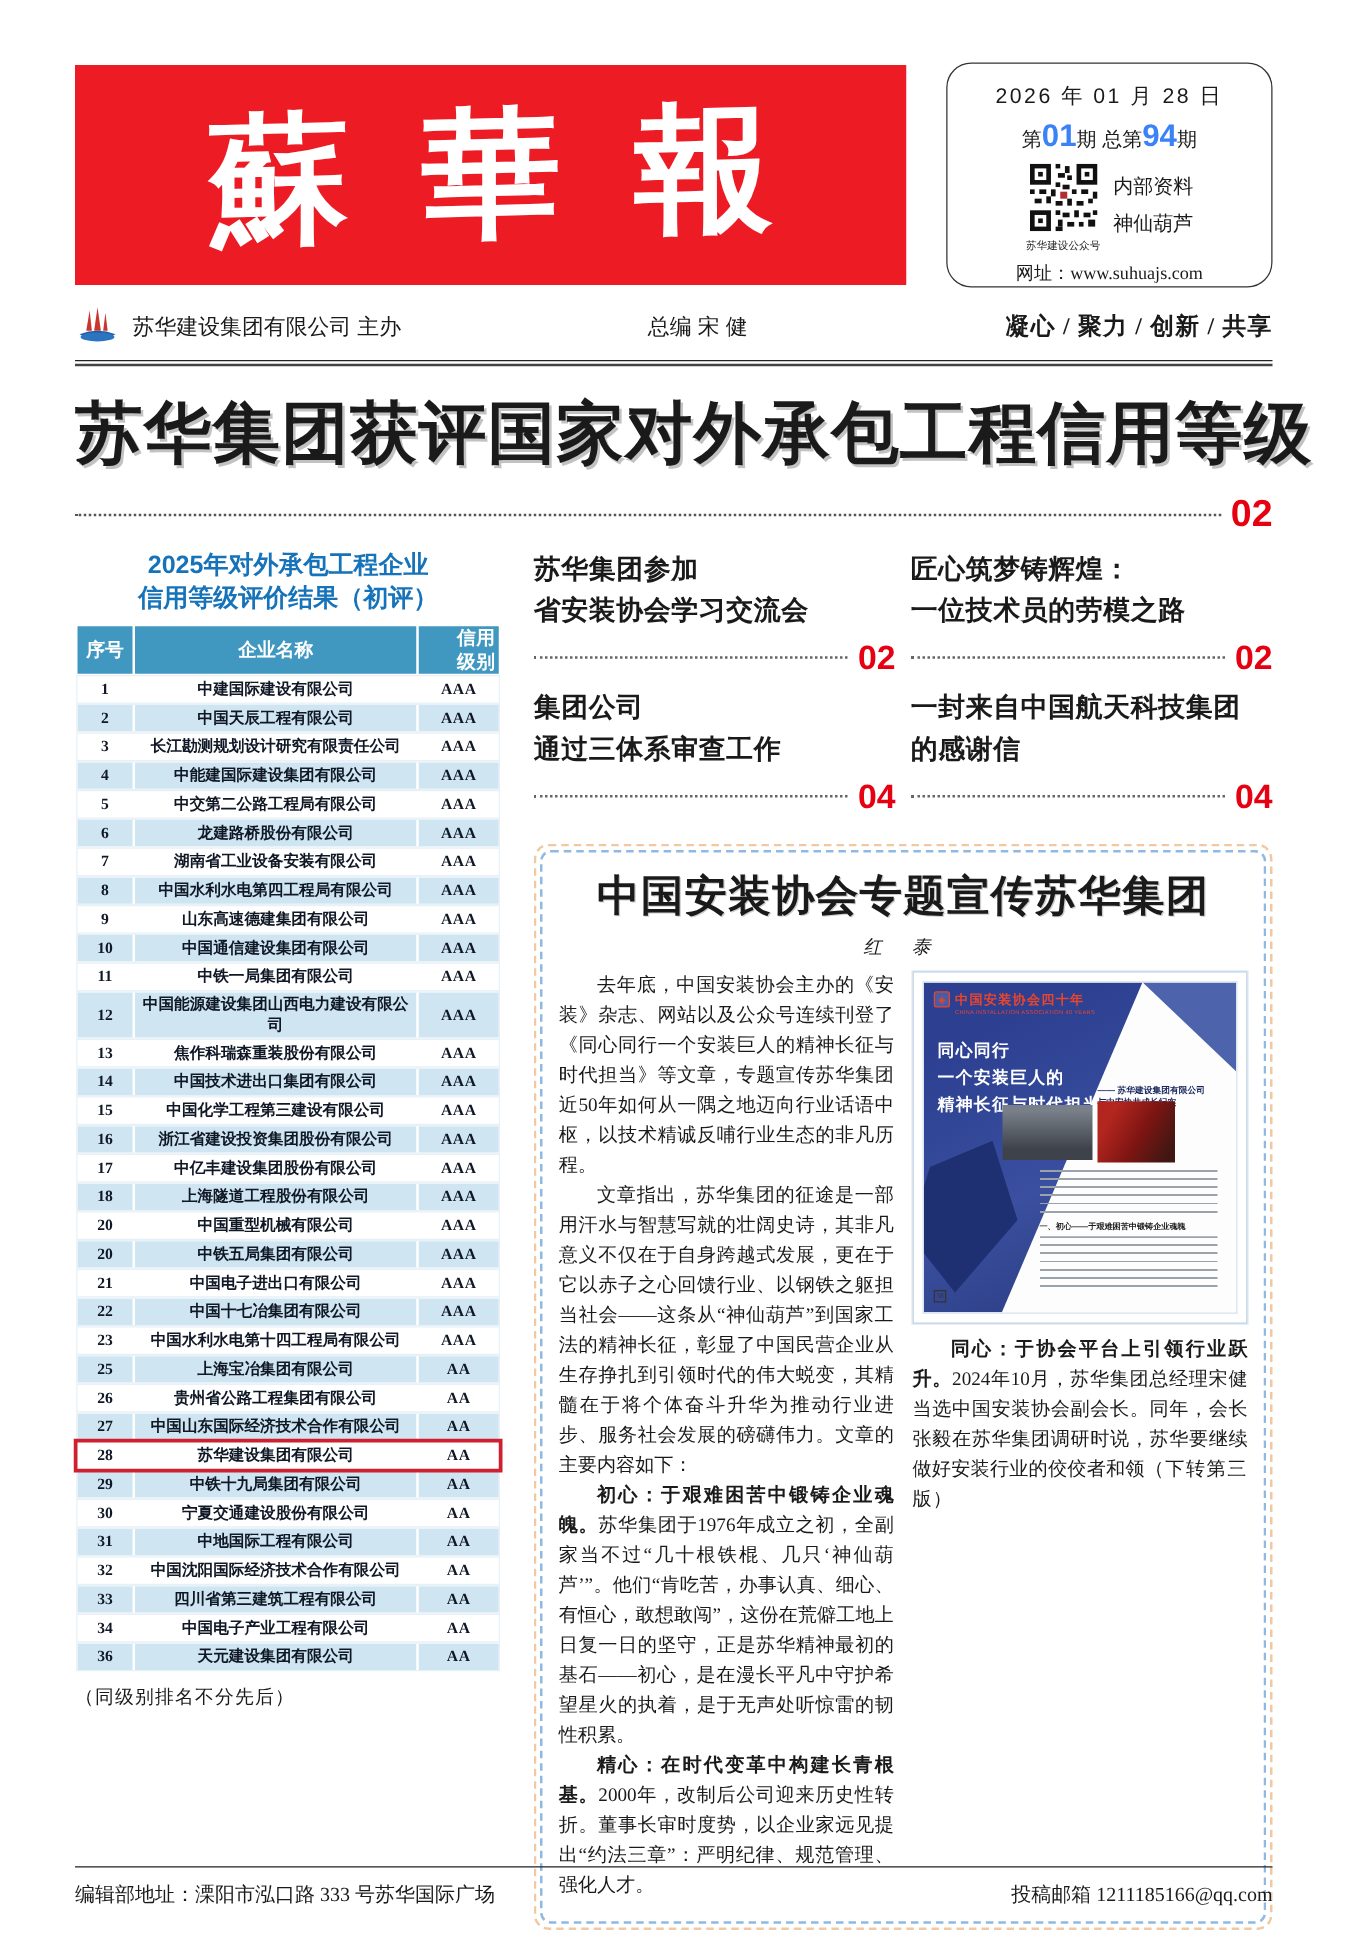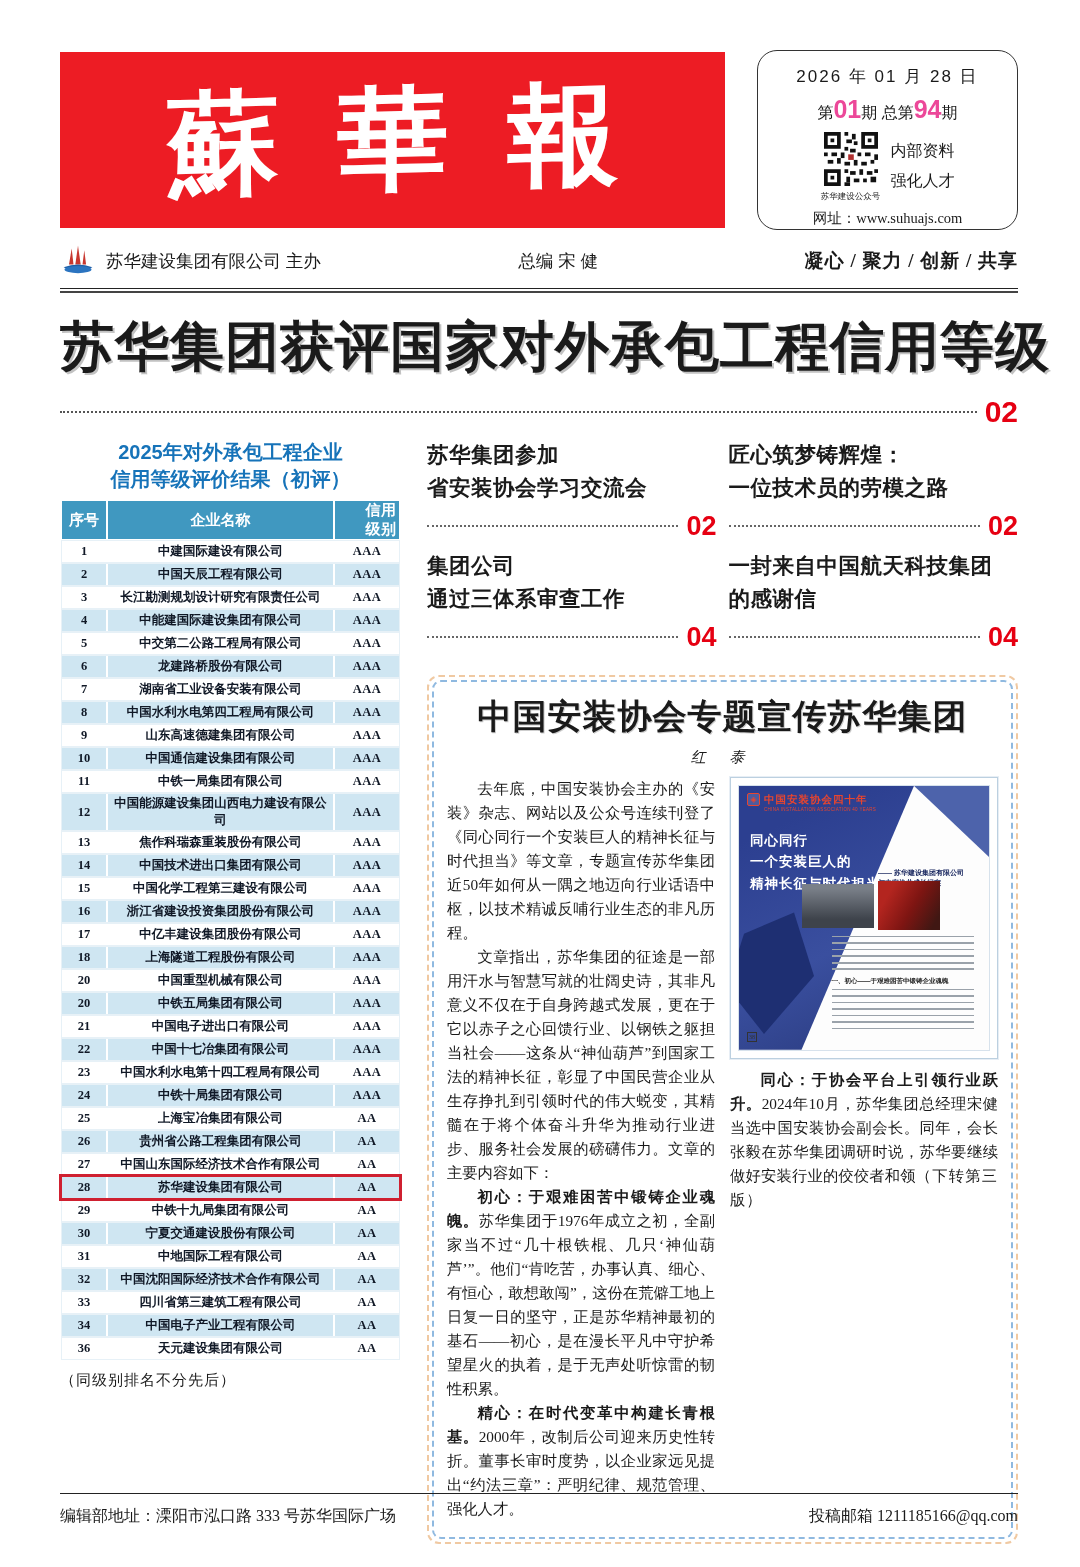--- a/index.html
+++ b/index.html
@@ -6,21 +6,21 @@
   body { background:#fff; width:1080px; font-family:"Liberation Serif","DejaVu Serif",serif; color:#1a1a1a; }
   .page { width:1080px; height:1567px; padding:52px 62px 0 60px; position:relative; background:#fff; overflow:hidden; }
 
   
   .header-top { display:flex; align-items:stretch; }
   .masthead { width:665px; height:176px; background:#ed1c24; display:flex; align-items:center; justify-content:center; }
   .masthead-title { color:#fff; font-size:112px; font-weight:900; letter-spacing:58px; padding-left:58px; transform:skewY(-1.5deg); font-family:"Liberation Serif","DejaVu Serif",serif; }
   .infobox { margin-left:32px; flex:1; border:1.5px solid #333; border-radius:20px; padding:14px 8px 10px; text-align:center; height:180px; margin-top:-2px; }
   .ib-date { font-size:17px; letter-spacing:2px; font-family:"Liberation Sans","DejaVu Sans",sans-serif; }
   .ib-issue { margin-top:9px; font-size:16px; font-family:"Liberation Sans","DejaVu Sans",sans-serif; }
-  .ib-issue .rednum { color:#ec4899; font-size:25px; font-weight:700; line-height:1; }
+  .ib-issue .rednum { color:#3b82f6; font-size:25px; font-weight:700; line-height:1; }
   .ib-qr-row { margin-top:8px; display:flex; justify-content:center; align-items:flex-start; gap:10px; }
   .qrwrap { width:60px; }
   .qr { width:54px; height:54px; margin:0 auto; }
   .qr-caption { font-size:8.5px; margin-top:1px; color:#222; white-space:nowrap; }
   .ib-notice { font-size:16px; line-height:1.85; text-align:left; margin-top:4px; font-family:"Liberation Sans","DejaVu Sans",sans-serif; }
   .ib-site { margin-top:6px; font-size:14.5px; }
 
   .publine { display:flex; align-items:center; margin-top:14px; }
   .publine .left { width:42%; display:flex; align-items:center; gap:10px; font-size:17.5px; font-family:"Liberation Sans","DejaVu Sans",sans-serif; }
   .publine .mid { width:20%; text-align:center; font-size:17.5px; font-family:"Liberation Sans","DejaVu Sans",sans-serif; }
@@ -151,21 +151,21 @@
                 <rect x="16" y="25" width="3" height="2"></rect>
                 <rect x="21" y="25" width="2" height="2"></rect>
               <rect x="25" y="24" width="3" height="3"></rect>
                 <rect x="11" y="27" width="3" height="2"></rect>
             </g>
           </svg>
           <div class="qr-caption">苏华建设公众号</div>
         </div>
         <div class="ib-notice">
           <div>内部资料</div>
-          <div>强化人才</div>
+          <div>神仙葫芦</div>
         </div>
       </div>
       <div class="ib-site">网址：www.suhuajs.com</div>
     </div>
   </div>
 
   <div class="publine">
     <div class="left">
       <svg class="emblem" viewBox="0 0 40 36" xmlns="http://www.w3.org/2000/svg">
         <path d="M10 22 L13 4 L15 22 Z" fill="#c8372f"></path>
@@ -310,25 +310,20 @@
               <td class="c-grade">AAA</td>
             </tr>
             <tr>
               <td class="c-no">22</td>
               <td class="c-name">中国十七冶集团有限公司</td>
               <td class="c-grade">AAA</td>
             </tr>
             <tr>
               <td class="c-no">23</td>
               <td class="c-name">中国水利水电第十四工程局有限公司</td>
-              <td class="c-grade">AAA</td>
-            </tr>
-            <tr>
-              <td class="c-no">24</td>
-              <td class="c-name">中铁十局集团有限公司</td>
               <td class="c-grade">AAA</td>
             </tr>
             <tr>
               <td class="c-no">25</td>
               <td class="c-name">上海宝冶集团有限公司</td>
               <td class="c-grade">AA</td>
             </tr>
             <tr>
               <td class="c-no">26</td>
               <td class="c-name">贵州省公路工程集团有限公司</td>

